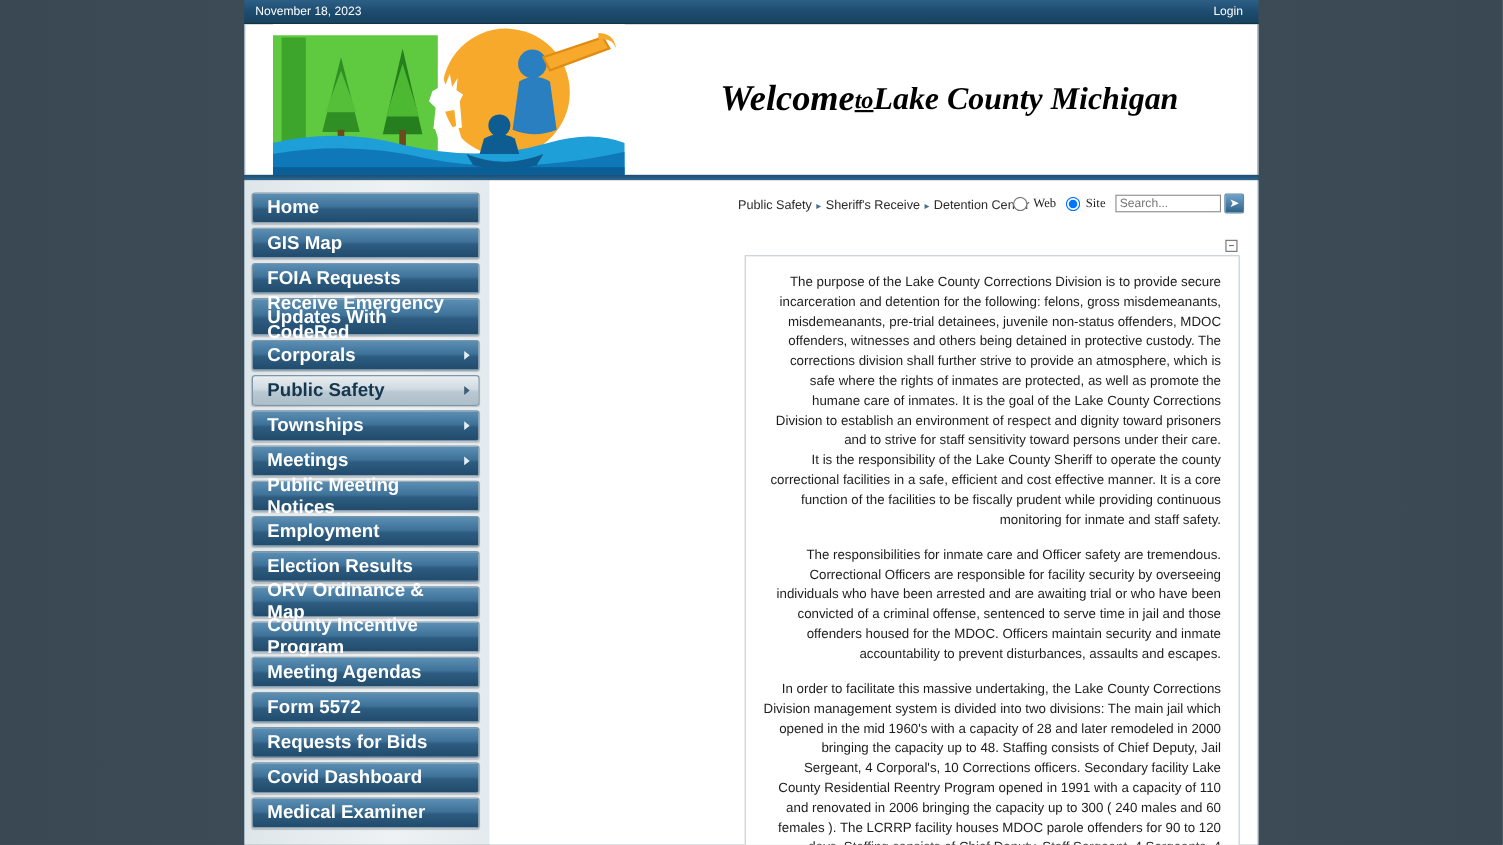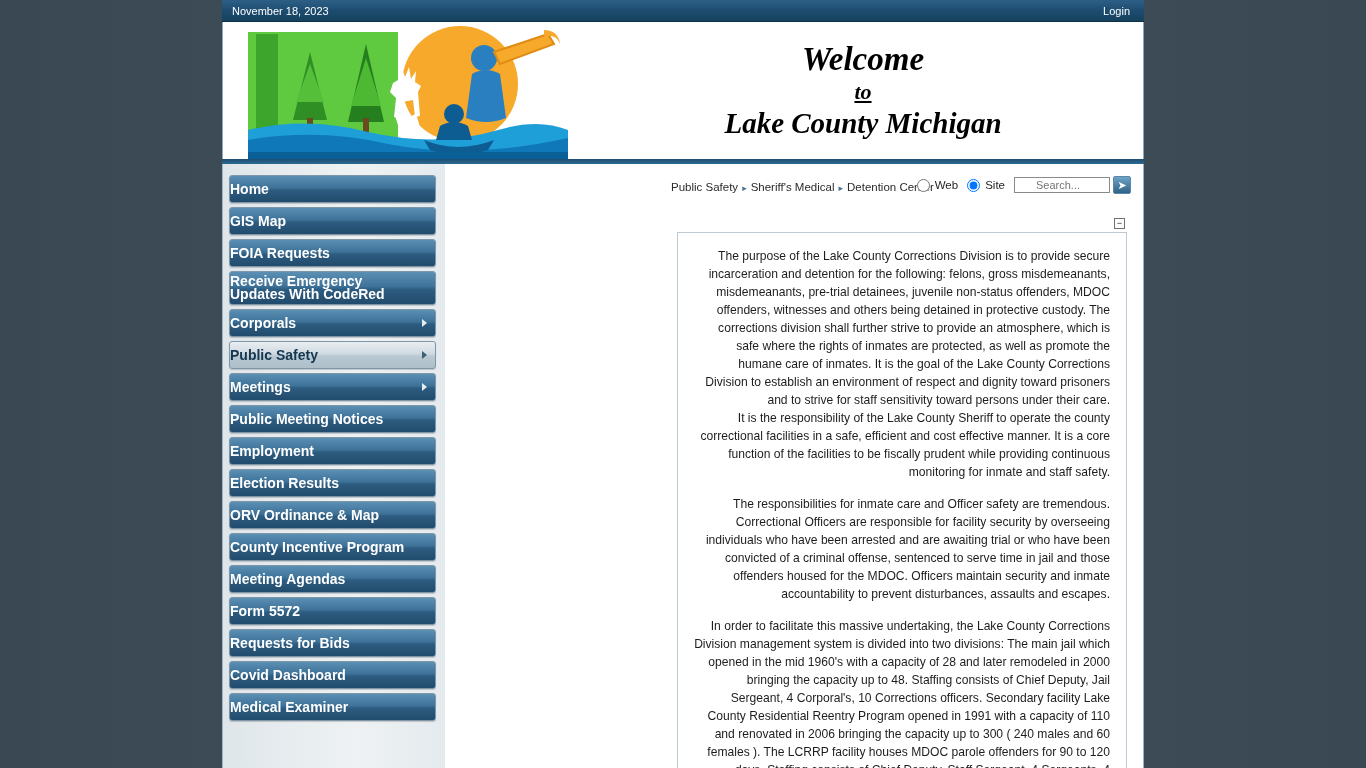--- a/index.html
+++ b/index.html
@@ -33,21 +33,21 @@
     background: #ffffff;
     border-left: 1px solid #8fa7b8; border-right: 1px solid #8fa7b8;
   }
   .banner-art {
     position: absolute; left: 25px; top: 0; width: 320px; height: 137px;
     overflow: hidden;
     background: #ffffff;
   }
   .banner-text {
     position: absolute; left: 360px; top: 0; right: 0; bottom: 0;
-    display: flex; flex-direction: column; align-items: center; justify-content: center;
+    display: flex; flex-direction: row; align-items: center; justify-content: center;
     font-family: "Liberation Serif", serif;
     color: #000;
   }
   .banner-text .l1 { font-size: 33px; font-weight: bold; font-style: italic; line-height: 1.18; }
   .banner-text .l2 { font-size: 22px; font-weight: bold; font-style: italic; line-height: 1.18; text-decoration: underline; }
   .banner-text .l3 { font-size: 29px; font-weight: bold; font-style: italic; line-height: 1.25; text-align: center; }
   .banner-rule {
     position: absolute; left: 222px; top: 159px; width: 922px; height: 5px;
     background: linear-gradient(to bottom, #1d4c70, #2e6a93);
   }
@@ -65,23 +65,23 @@
     background: linear-gradient(to right, #dfe6ea 0%, #eef2f4 60%, #e4eaee 100%);
     padding: 11px 9px 0 6px;
   }
   .nav-item {
     position: relative;
     height: 28px; margin-bottom: 4px;
     border: 1px solid #7e96a7;
     border-radius: 3px;
     background: linear-gradient(to bottom, #5c8fb4 0%, #3e7298 45%, #2d5c80 55%, #214b6c 100%);
     color: #ffffff;
-    font-size: 14px; font-weight: bold;
+    font-size: 17px; font-weight: bold;
     display: flex; align-items: center;
-    padding-right: 16px;
+    padding-left: 13px; padding-right: 16px;
     cursor: pointer;
     box-shadow: 0 1px 1px rgba(0,0,0,0.18);
   }
   .nav-item.tall { height: 34px; line-height: 13px; }
   .nav-item.selected {
     background: linear-gradient(to bottom, #e9eef1 0%, #cfdae1 45%, #b9c8d2 55%, #aebfca 100%);
     color: #14374f;
   }
   .nav-item .arrow {
     position: absolute; right: 8px; top: 50%; transform: translateY(-50%);
@@ -105,25 +105,25 @@
     display: inline-block; margin: 0 4px;
     color: #4a6f8b; font-size: 9px;
   }
 
   .searchbar {
     position: absolute; right: 12px; top: 12px;
     display: flex; align-items: center; gap: 3px;
     font-size: 11.5px; color: #1f1f1f;
   }
   .searchbar input[type=radio] { margin: 0 2px 0 0; vertical-align: middle; }
-  .searchbar label { margin-right: 6px; cursor: pointer; }
+  .searchbar label { margin-right: 6px; cursor: pointer; font-family: Liberation Serif, serif; }
   .search-input {
     width: 96px; height: 16px;
     border: 1px solid #8a8a8a;
-    font-size: 11px; padding: 0 21px;
+    font-size: 11px; padding: 0 3px;
     font-family: "Liberation Sans", sans-serif;
     color: #555;
   }
   .search-go {
     width: 18px; height: 18px;
     border: 1px solid #5d87a6;
     border-radius: 2px;
     background: linear-gradient(to bottom, #6ea2c6, #2e6287);
     color: #fff; font-size: 11px; line-height: 16px;
     text-align: center; cursor: pointer;
@@ -230,20 +230,24 @@
         </div>
         <div class="nav-item">
           <span>Corporals</span>
           <span class="arrow"></span>
         </div>
         <div class="nav-item selected">
           <span>Public Safety</span>
           <span class="arrow"></span>
         </div>
         <div class="nav-item">
+          <span>Townships</span>
+          <span class="arrow"></span>
+        </div>
+        <div class="nav-item">
           <span>Meetings</span>
           <span class="arrow"></span>
         </div>
         <div class="nav-item">
           <span>Public Meeting Notices</span>
         </div>
         <div class="nav-item">
           <span>Employment</span>
         </div>
         <div class="nav-item">
@@ -267,21 +271,21 @@
         <div class="nav-item">
           <span>Covid Dashboard</span>
         </div>
         <div class="nav-item">
           <span>Medical Examiner</span>
         </div>
       </div>
 
     <div class="main">
 
-      <div class="crumbs" id="crumbs"><a>Public Safety</a><span class="crumb-sep">▸</span><a>Sheriff's Medical</a><span class="crumb-sep">▸</span><a>Detention Center</a></div>
+      <div class="crumbs" id="crumbs"><a>Public Safety</a><span class="crumb-sep">▸</span><a>Sheriff's Receive</a><span class="crumb-sep">▸</span><a>Detention Center</a></div>
 
       <div class="searchbar">
         <input type="radio" name="scope" id="scopeWeb" style="">
         <label for="scopeWeb">Web</label>
         <input type="radio" name="scope" id="scopeSite" checked="" style="">
         <label for="scopeSite">Site</label>
         <input class="search-input" type="text" placeholder="Search..." style="">
         <div class="search-go">➤</div>
       </div>
 

